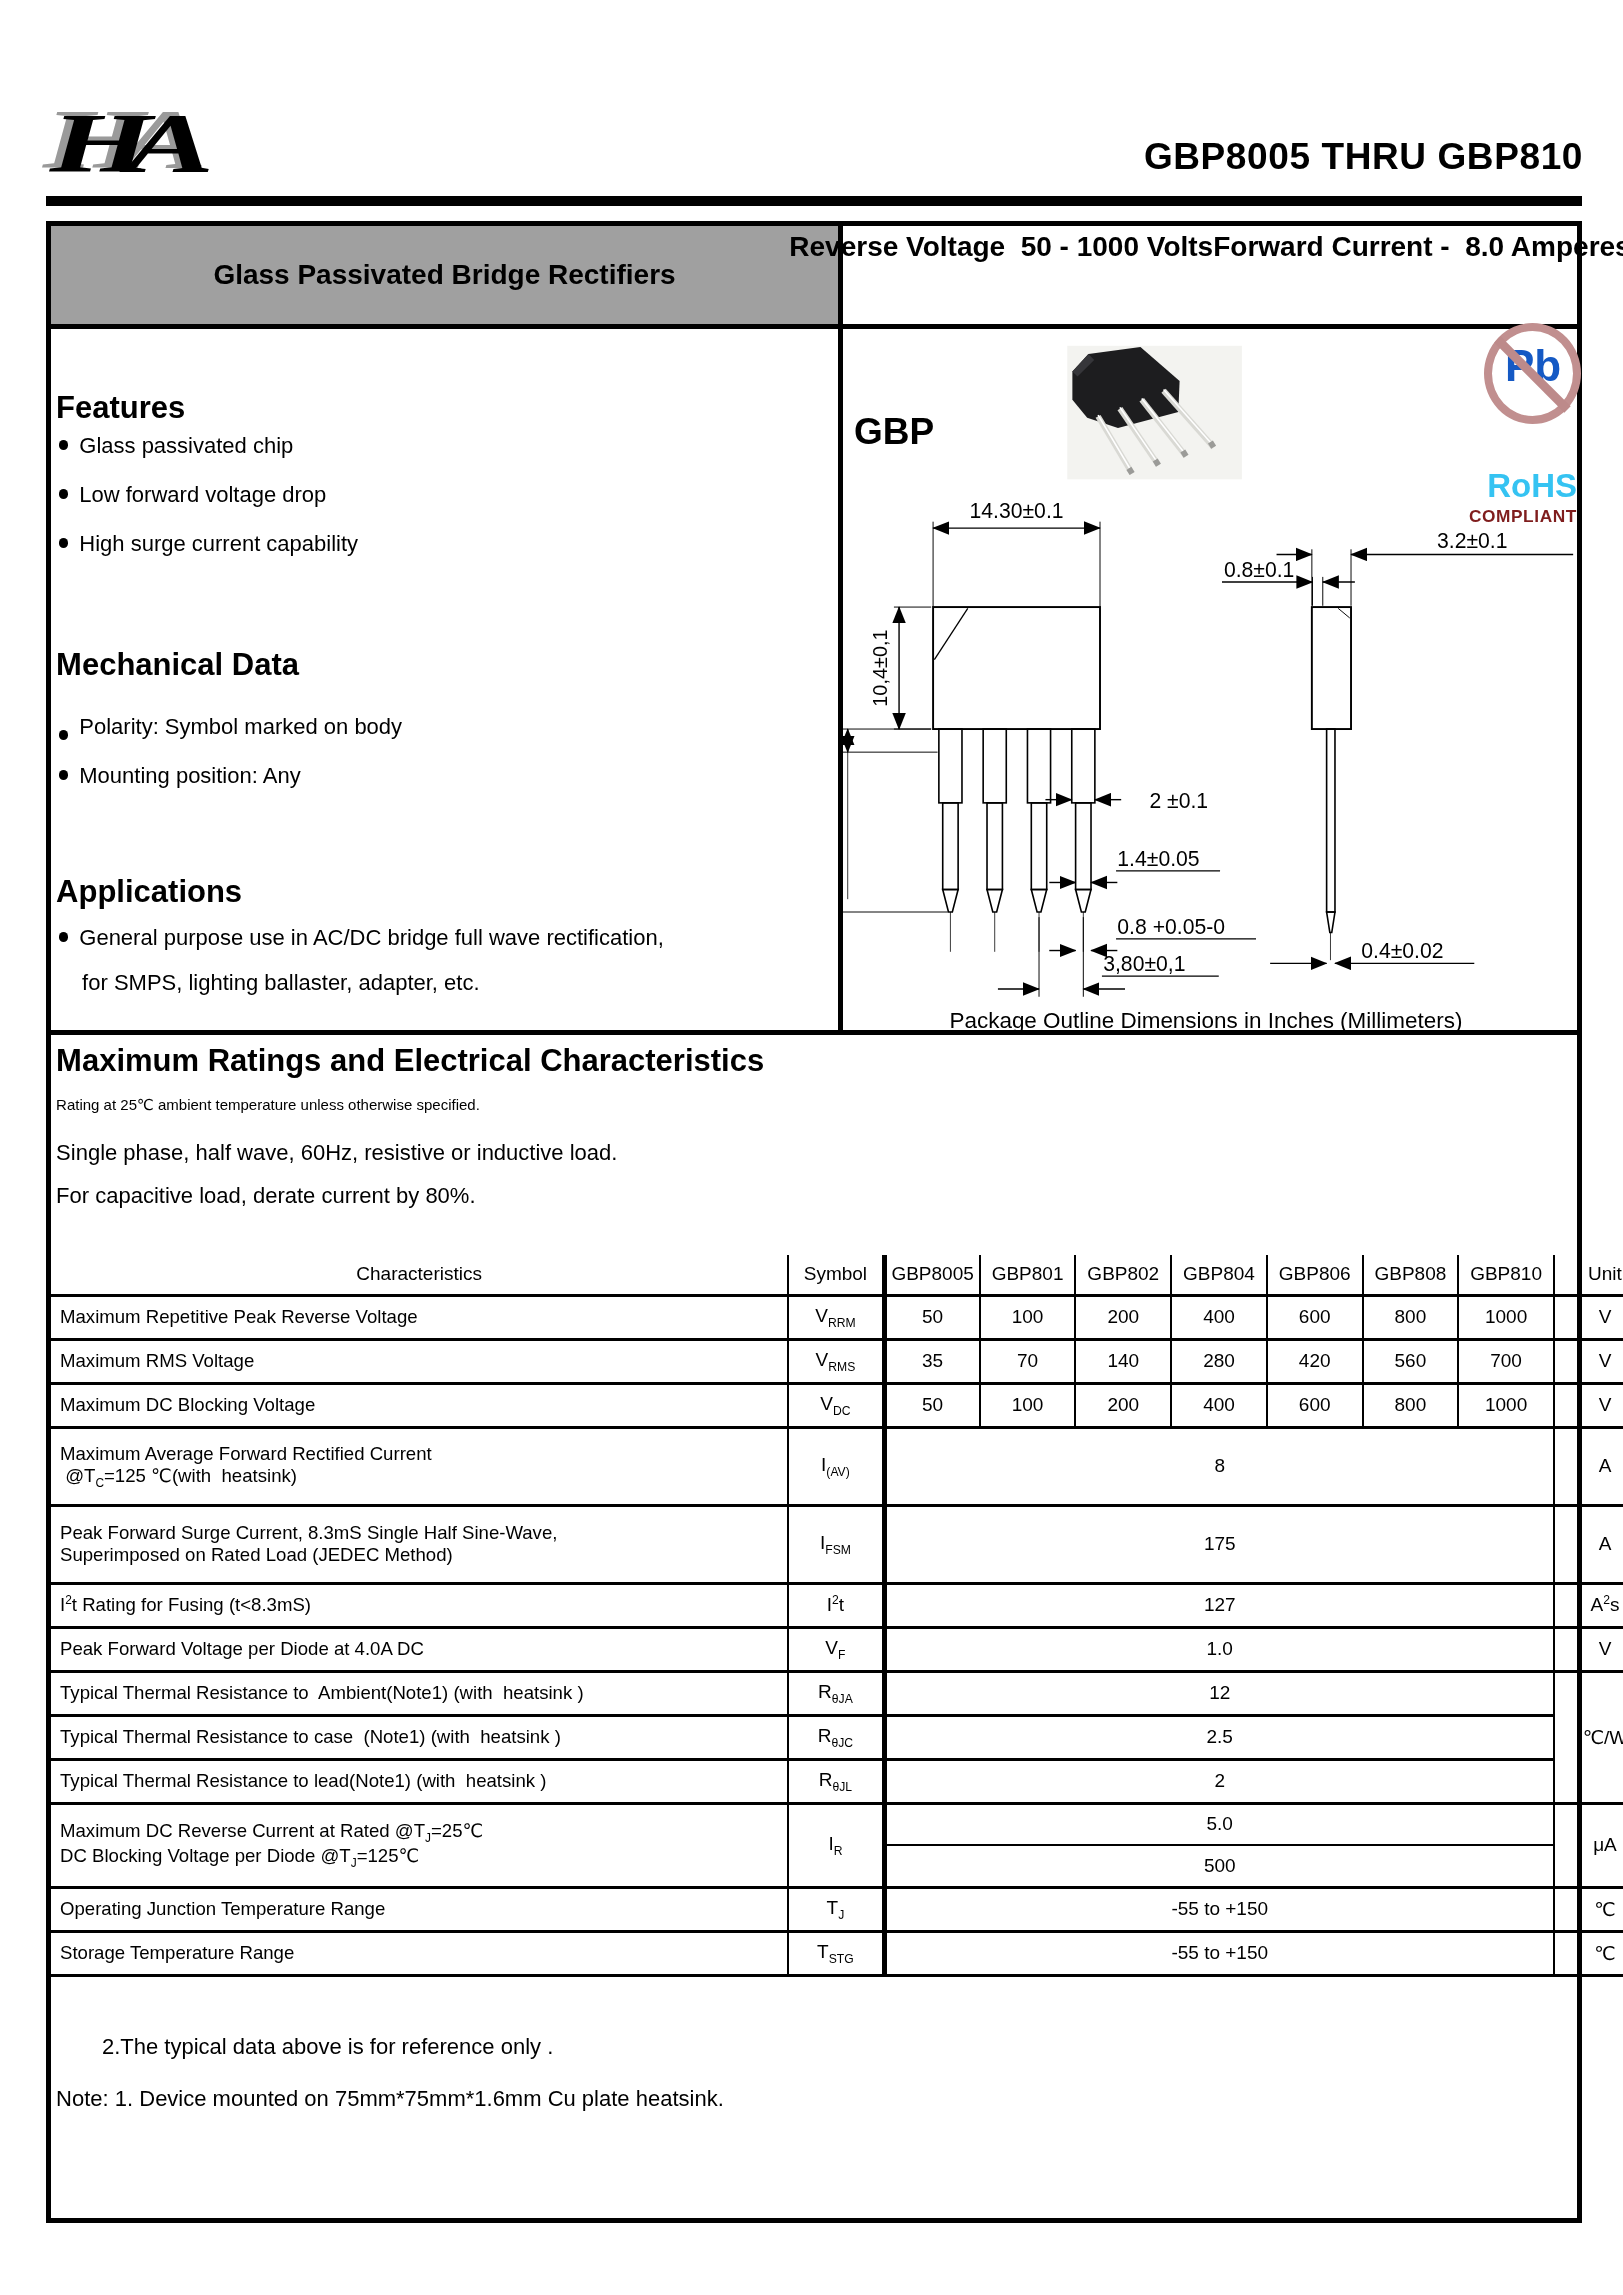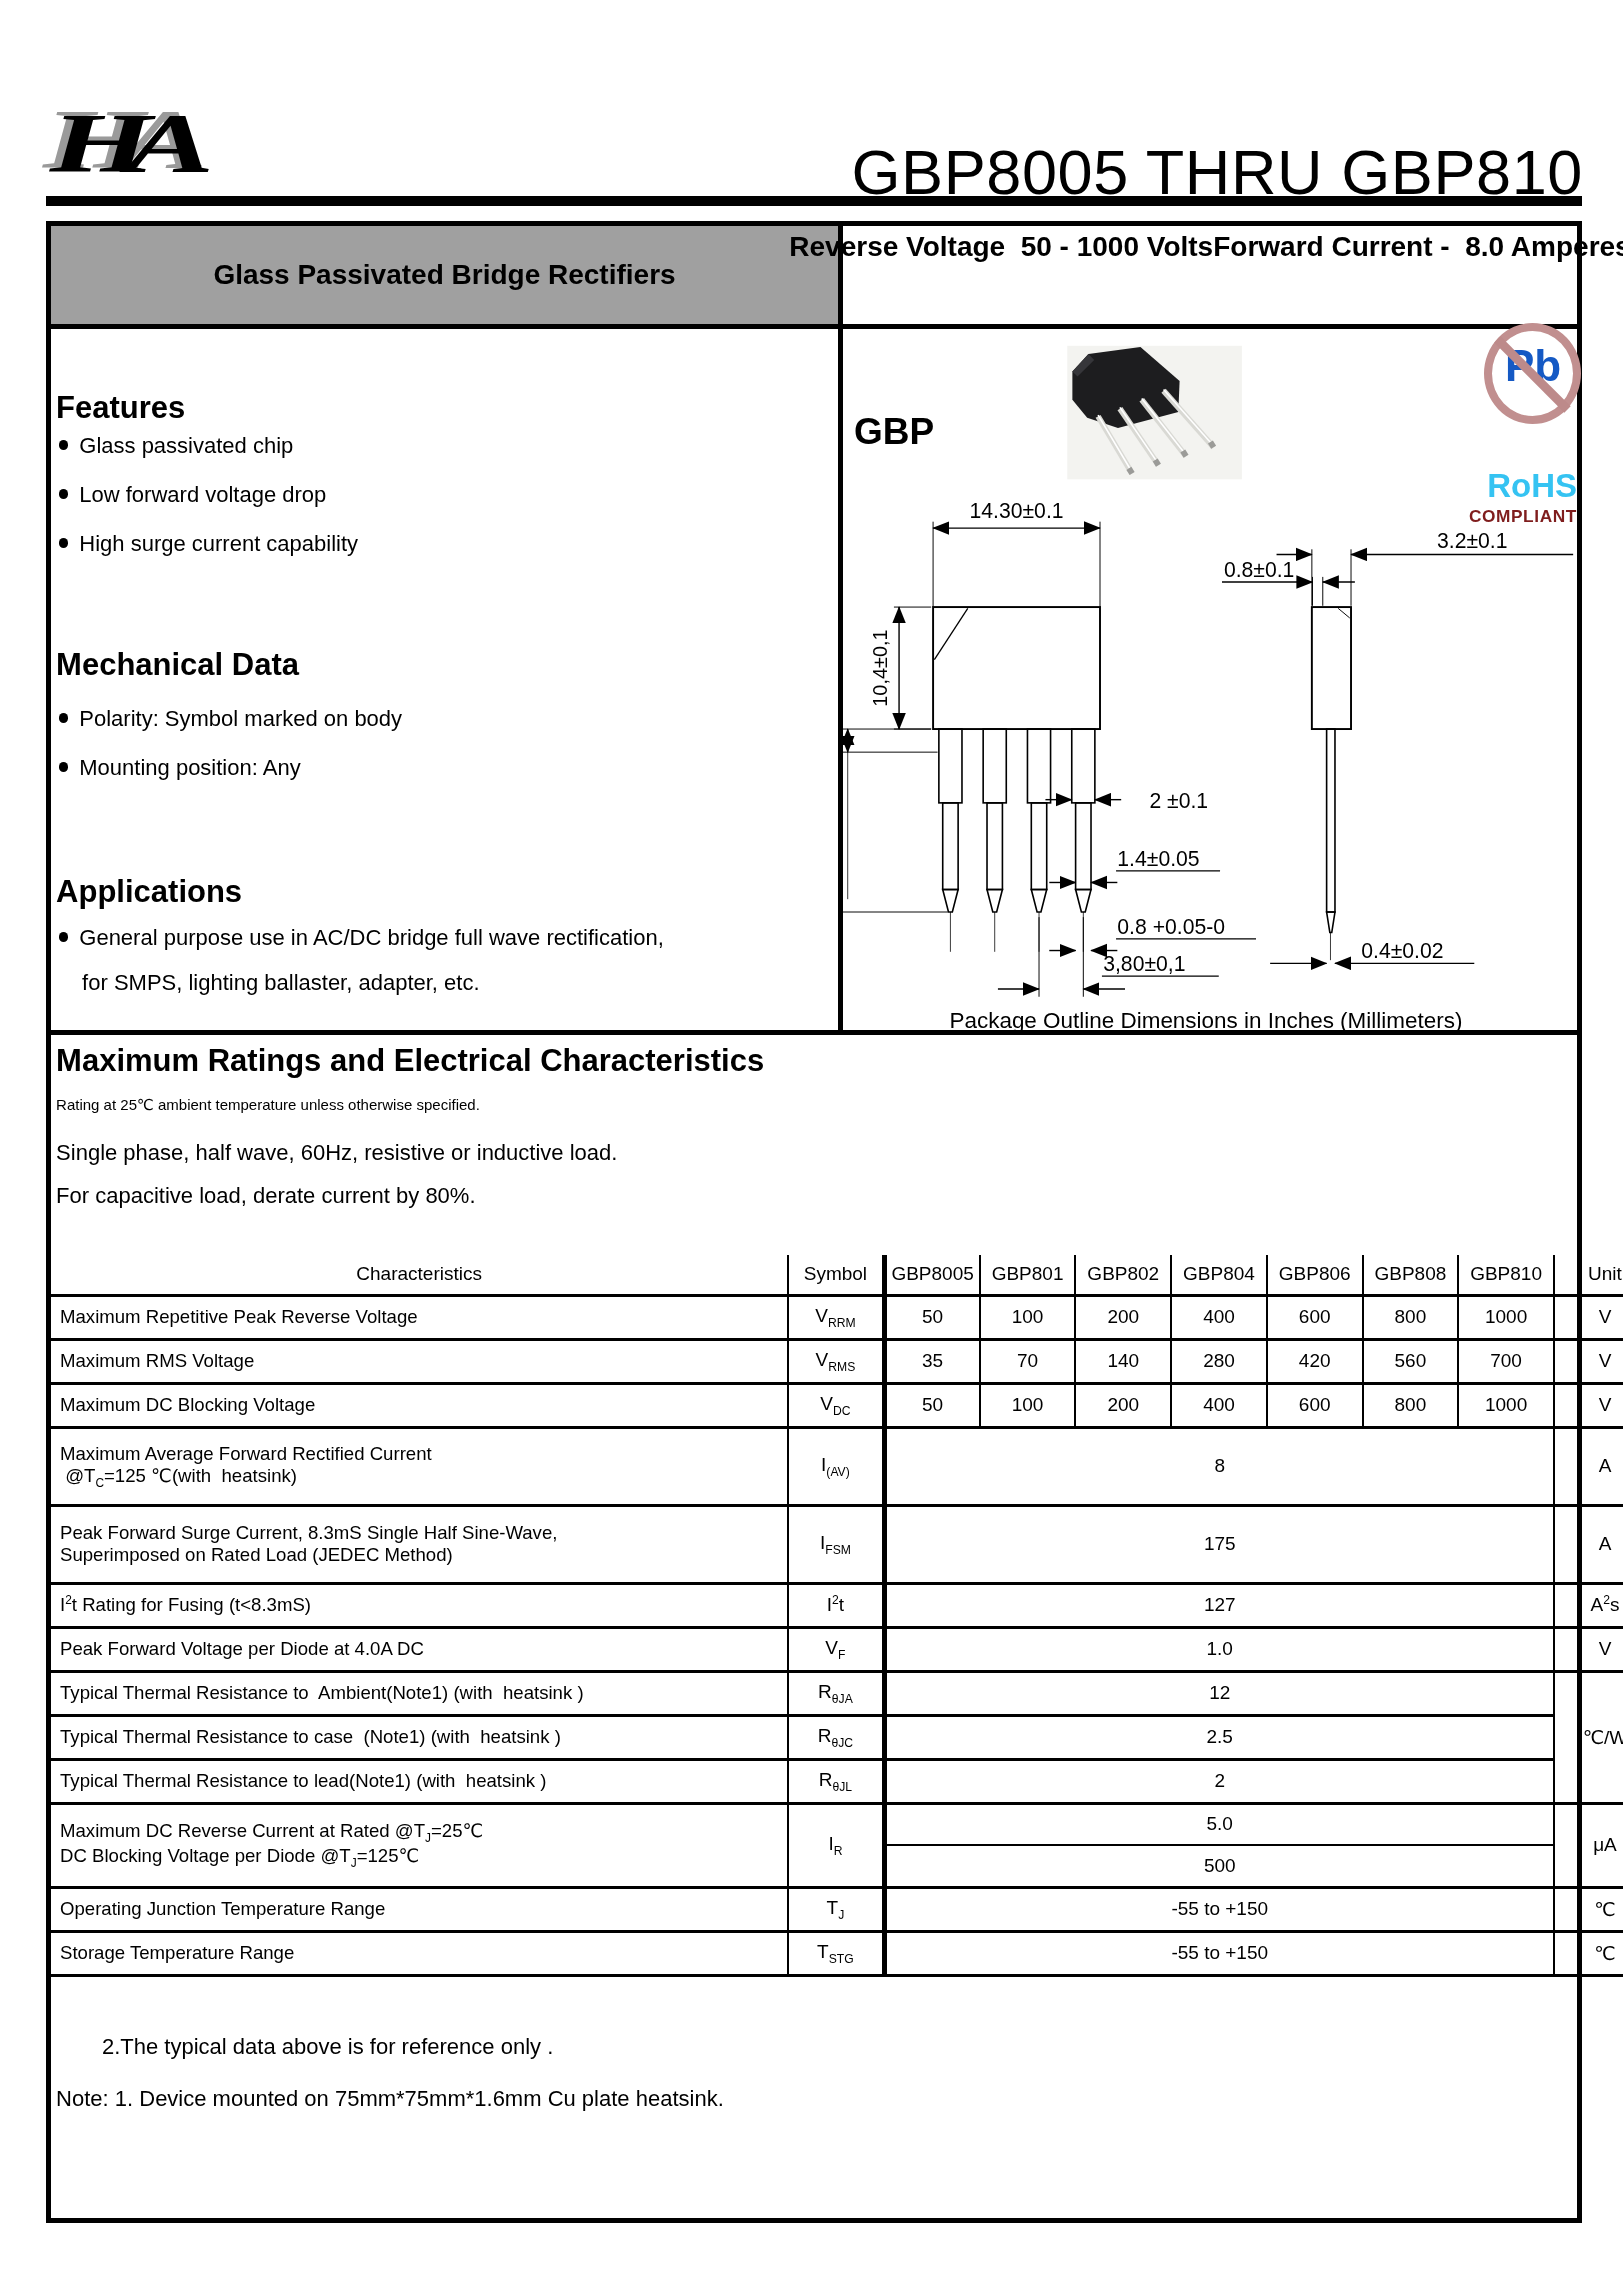--- a/index.html
+++ b/index.html
@@ -5,21 +5,21 @@
   html,body{margin:0;padding:0;background:#e8e8e8;}
   .page{position:relative;width:1624px;height:2295px;background:#fff;overflow:hidden;
         font-family:"Liberation Sans","DejaVu Sans",sans-serif;color:#000;}
   .abs{position:absolute;}
   .pre{white-space:pre;}
 
   
   .logo{left:50px;top:101px;font:bold italic 85px/1 "Liberation Serif","DejaVu Serif",serif;
         letter-spacing:-0.20em;transform:scaleX(1.55);transform-origin:left top;
         text-shadow:-4.5px -4.5px 0 #9a9a9a;}
-  .doc-title{right:41px;top:136px;font-size:63px;font-weight:normal;letter-spacing:0.6px;}
+  .doc-title{right:41px;top:136px;font-size:37px;font-weight:bold;letter-spacing:0.6px;}
   .top-rule{left:46px;top:196px;width:1536px;height:9.6px;background:#000;}
 
   
   .box{left:46px;top:221px;width:1536px;height:2002px;border:5.1px solid #000;box-sizing:border-box;}
   .inner{position:absolute;left:0;top:0;width:1526px;height:1992px;}
   .div-v{position:absolute;left:787px;top:0;width:5.1px;height:809px;background:#000;}
   .div-h1{position:absolute;left:0;top:98px;width:1526px;height:5.1px;background:#000;}
   .div-h2{position:absolute;left:0;top:804px;width:1526px;height:5.1px;background:#000;}
 
   .banner-left{position:absolute;left:0;top:0;width:787px;height:98px;background:#a0a0a0;
@@ -223,21 +223,21 @@
             <span>Low forward voltage drop</span>
           </div>
           <div class="li" style="margin-top: 23px;">
             <span class="dot"></span>
             <span>High surge current capability</span>
           </div>
         </div>
 
       <div class="abs h1" style="left:5.1px;top:421px;">Mechanical Data</div>
       <div class="abs" style="left:5.1px;top:476px;width:757px;" id="mechanical-list">
-          <div class="li" style="margin-top: 4px;">
+          <div class="li" style="margin-top: 12px; align-items: flex-end;">
             <span class="dot"></span>
             <span>Polarity: Symbol marked on body</span>
           </div>
           <div class="li" style="margin-top: 23px;">
             <span class="dot"></span>
             <span>Mounting position: Any</span>
           </div>
         </div>
 
       <div class="abs h1" style="left:5.1px;top:648px;">Applications</div>

